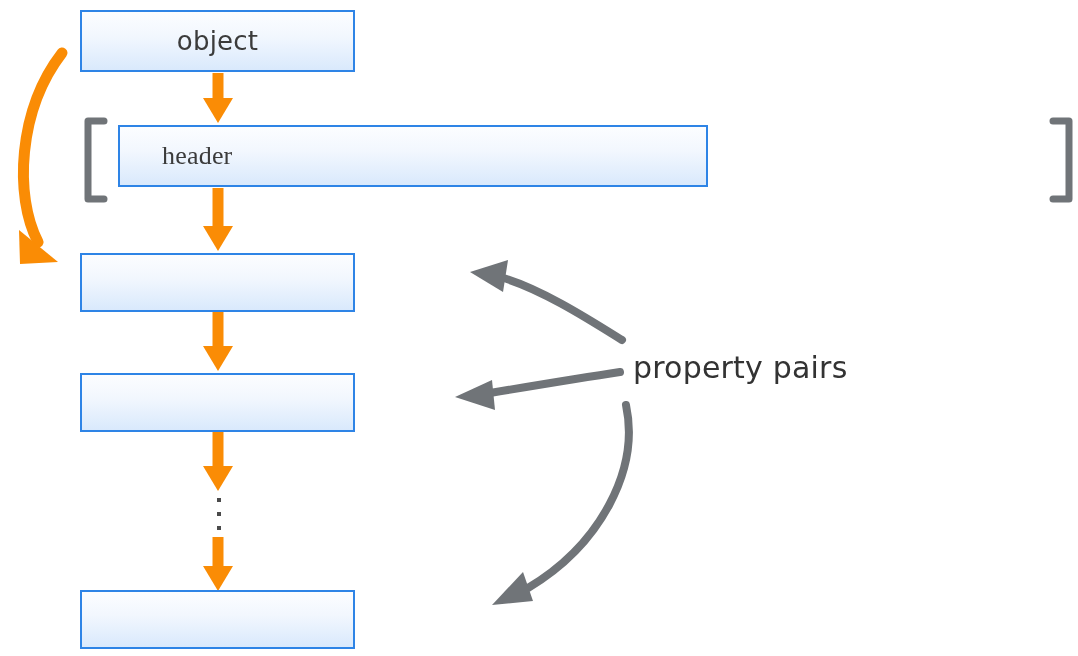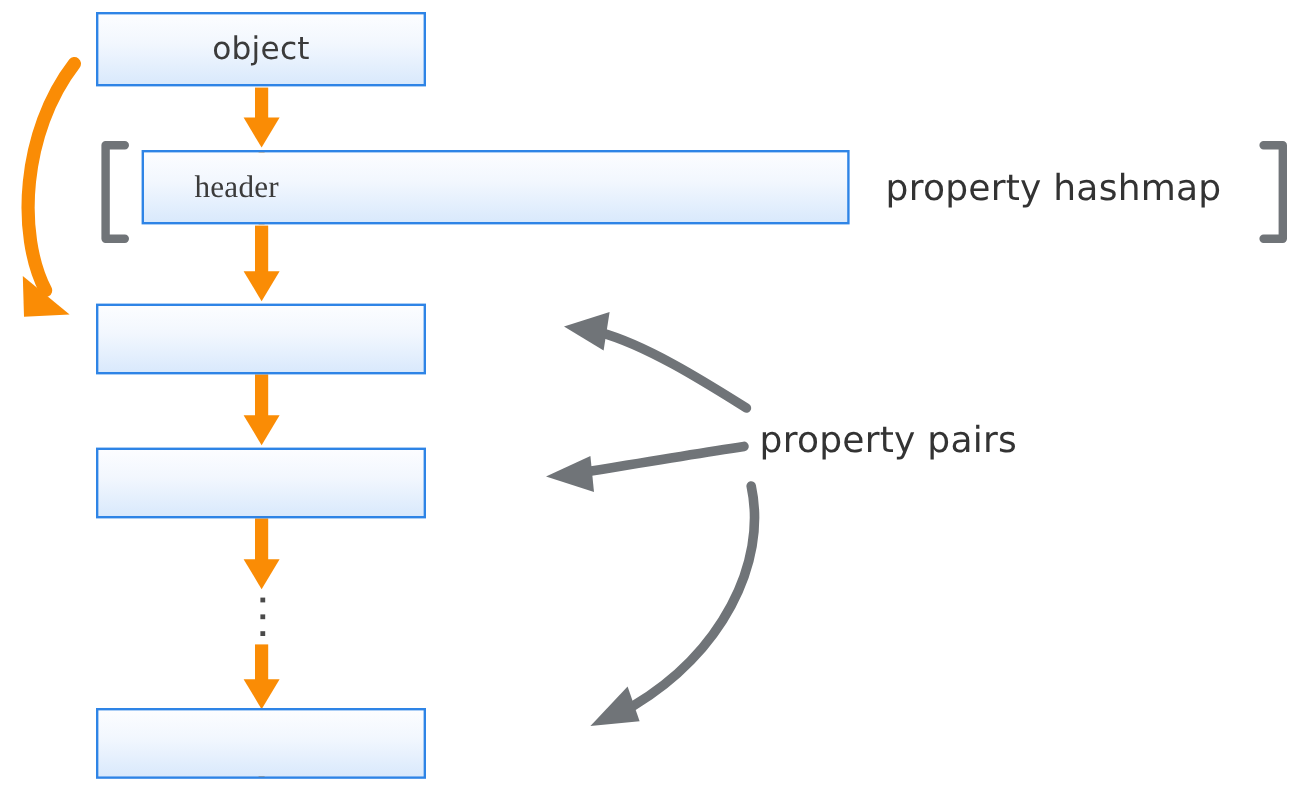--- a/index.html
+++ b/index.html
@@ -158,17 +158,16 @@
   <div class="node-box" style="left:80px; top:590px; width:275px; height:59px;">
     <span class="node-label"></span>
   </div>
 
   <div class="dots" style="left:216px; top:498px; width:6px; height:32px;">
     <i></i>
     <i></i>
     <i></i>
   </div>
 
-  <div class="label-free" style="left:738px; top:140px;">property hashmap</div>
 
   <div class="label-free" style="left:633px; top:350px;text-align:right;">property pairs</div>
 
 </div>
 
 </body></html>

